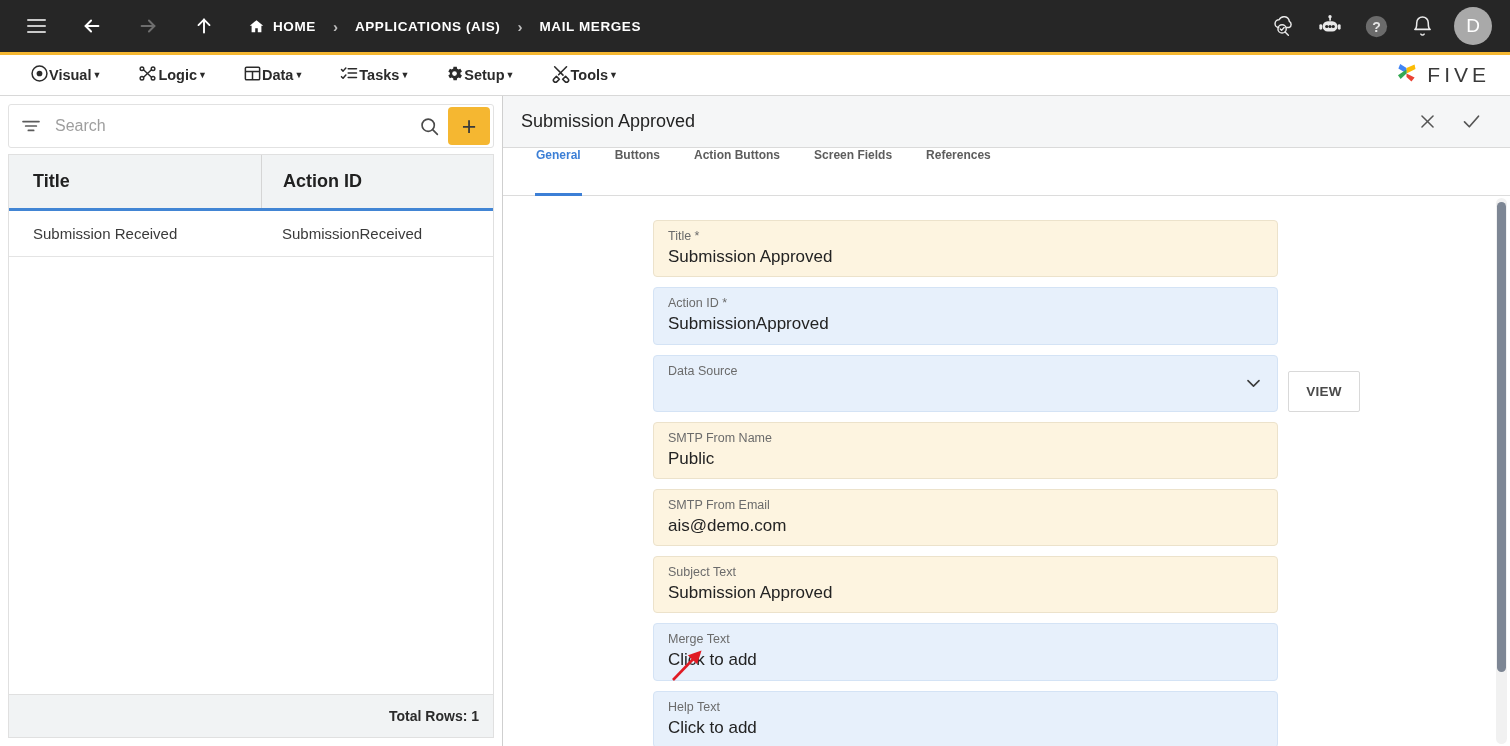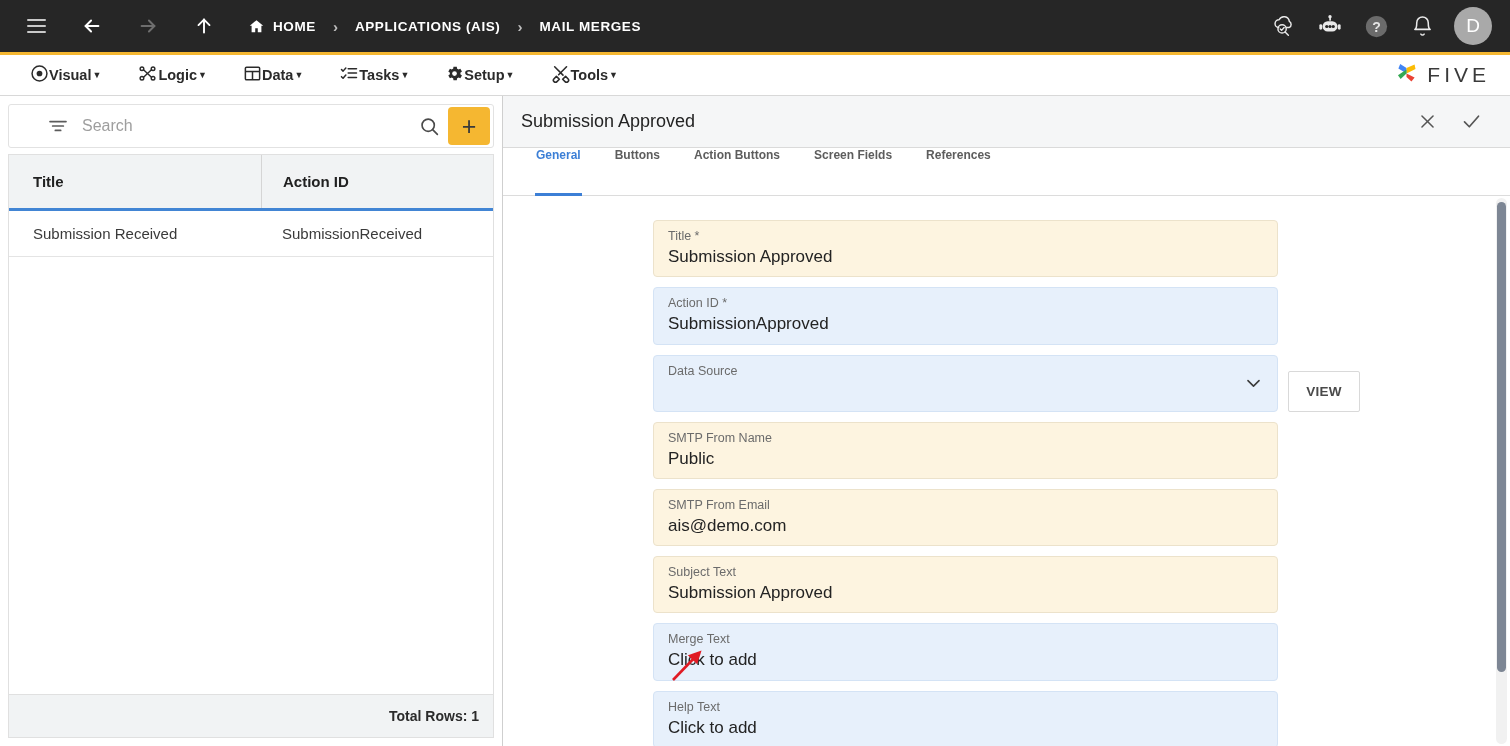--- a/index.html
+++ b/index.html
@@ -62,21 +62,21 @@
   
   .body { flex: 1; display: flex; min-height: 0; background: #ffffff; }
 
   
   .left {
     width: 503px; flex: 0 0 503px; display: flex; flex-direction: column;
     border-right: 1px solid #cfcfcf; min-height: 0; background: #ffffff;
   }
   .searchbar {
     margin: 8px 8px 6px 8px; height: 44px; border: 1px solid #e2e2e2; border-radius: 3px;
-    display: flex; align-items: center; background: #ffffff; position: relative; padding-left: 27px;
+    display: flex; align-items: center; background: #ffffff; position: relative;
   }
   .filter-ico { padding: 0 10px 0 12px; display: flex; align-items: center; color: #5b5b5b; }
   .search-input {
     flex: 1; border: none; outline: none; font-size: 16px; color: #2b2b2b;
     font-family: "Liberation Sans", sans-serif; background: transparent; padding: 0 4px;
   }
   .search-input::placeholder { color: #9e9e9e; }
   .search-ico { padding: 0 8px; display: flex; align-items: center; color: #4a4a4a; }
   .add-btn {
     width: 42px; height: 38px; background: #F5B731; border: none; border-radius: 4px;
@@ -85,21 +85,21 @@
   }
   .grid-wrap {
     flex: 1; margin: 0 8px; border: 1px solid #e0e0e0; border-bottom: none;
     display: flex; flex-direction: column; min-height: 0; background: #ffffff;
   }
   .grid-head {
     height: 56px; background: #f1f3f4; display: flex; align-items: center;
     border-bottom: 3px solid #4285d4; flex: 0 0 56px;
   }
   .gh-cell {
-    font-size: 15px; font-weight: bold; color: #212121; padding-left: 24px;
+    font-size: 18px; font-weight: bold; color: #212121; padding-left: 24px;
     height: 100%; display: flex; align-items: center;
   }
   .gh-cell.c1 { width: 252px; flex: 0 0 252px; }
   .gh-cell.c2 { flex: 1; border-left: 1px solid #d5d5d5; padding-left: 21px; }
   .grid-body { flex: 1; overflow: hidden; }
   .grid-row { height: 46px; display: flex; align-items: center; border-bottom: 1px solid #e4e4e4; }
   .gr-cell { font-size: 15px; color: #3a3a3a; padding-left: 24px; }
   .gr-cell.c1 { width: 252px; flex: 0 0 252px; }
   .gr-cell.c2 { flex: 1; padding-left: 21px; }
   .grid-foot {

